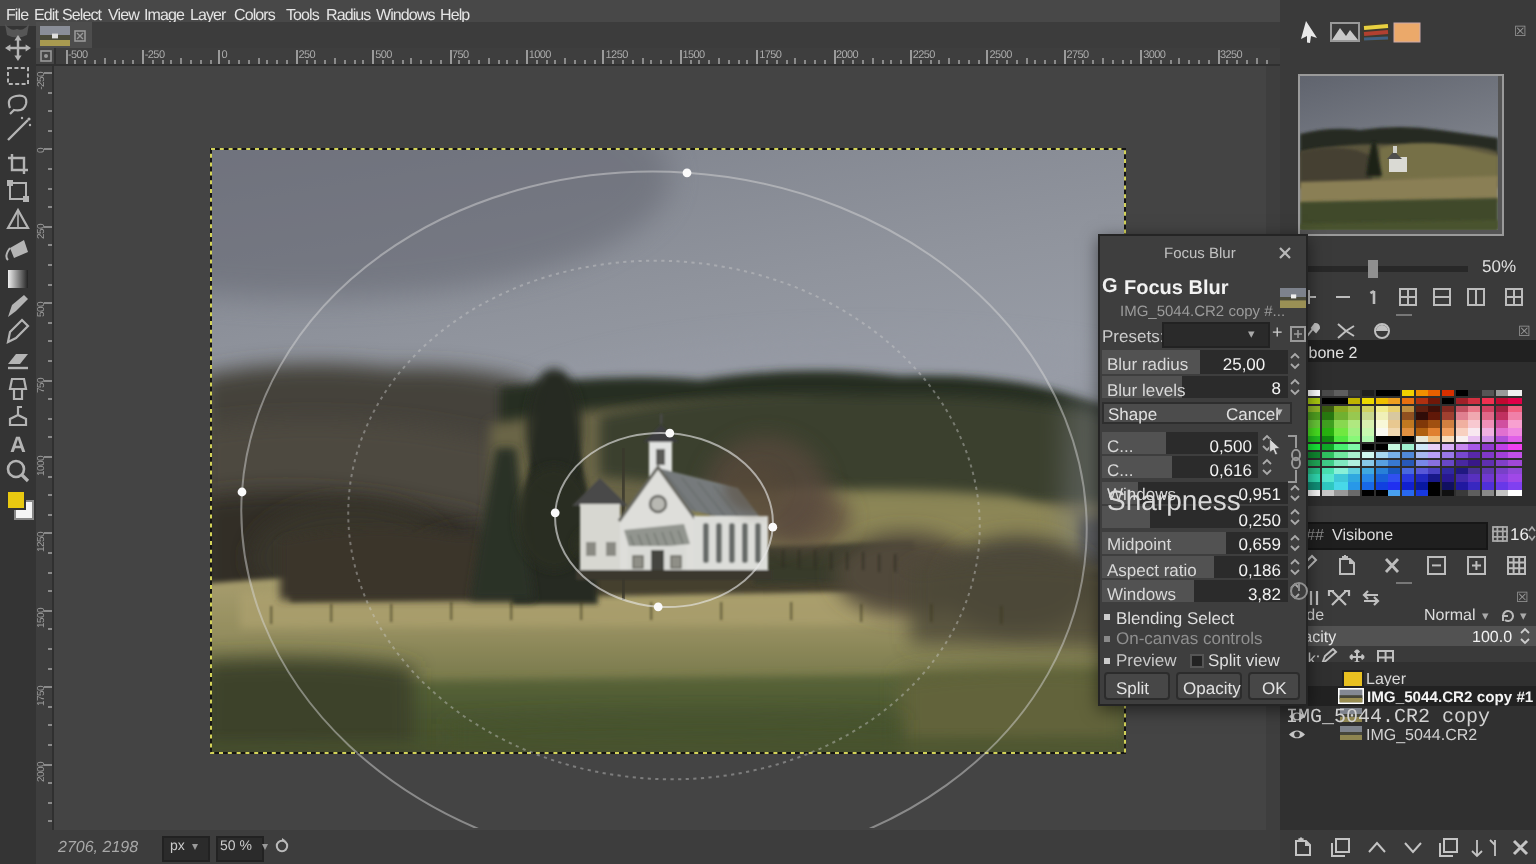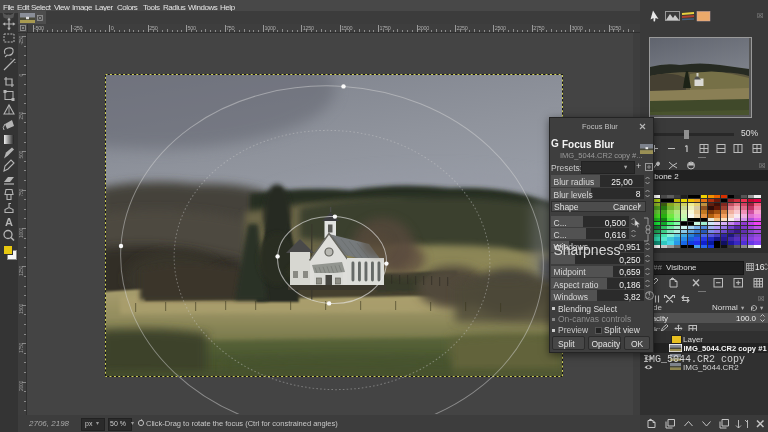--- a/index.html
+++ b/index.html
@@ -441,21 +441,20 @@
 <div class="ab" style="left:81px;top:418px;width:22px;height:11px;background:#2b2b2b;border:1px solid #222;"></div>
 <span class="tx" style="left:85px;top:419.5px;font-size:7px;color:#ccc;">px</span>
 <span class="tx" style="left:96px;top:419px;font-size:6px;color:#999;">▾</span>
 <div class="ab" style="left:108px;top:418px;width:22px;height:11px;background:#2b2b2b;border:1px solid #222;"></div>
 <span class="tx" style="left:110px;top:419.5px;font-size:7px;color:#ccc;">50 %</span>
 <span class="tx" style="left:131px;top:419px;font-size:6px;color:#999;">▾</span>
 <svg class="ab" style="left:137px;top:419px;" width="8" height="8" viewBox="0 0 8 8">
       <circle cx="4" cy="4" r="2.6" fill="none" stroke="#bbb" stroke-width="1"></circle>
       <path d="M4 1.4 L4 0 L6 1.4 Z" fill="#bbb"></path>
     </svg>
-<span class="tx" style="left:146px;top:418.5px;font-size:7.5px;color:#c8c8c8;">Click-Drag to rotate the focus (Ctrl for constrained angles)</span>
 <div class="ab" style="left:633px;top:33px;width:7px;height:382px;background:#3e3e3e;"></div>
 <div class="ab" style="left:640px;top:0;width:128px;height:432px;background:#3a3a3a;"></div>
 
 <svg class="ab" style="left:648px;top:9px;" width="70" height="14" viewBox="0 0 70 14">
 <path d="M5 1.5 L10.5 10 L7.5 9 L7 12.5 L5.5 12.3 L5.5 9 L2.5 10.5 Z" fill="#e8e8e8"></path>
 <path d="M18 11 L22 5 L25 9 L27 6 L31 11 Z" fill="#c9c9c9"></path>
       <rect x="17.5" y="2.5" width="14" height="9" fill="none" stroke="#999" stroke-width="1"></rect>
 <rect x="33" y="2.5" width="14" height="9" fill="#3d3a30"></rect>
       <path d="M34 5 L46 4" stroke="#e8d040" stroke-width="2"></path>
       <path d="M34 8 L46 7" stroke="#b04030" stroke-width="2"></path>

